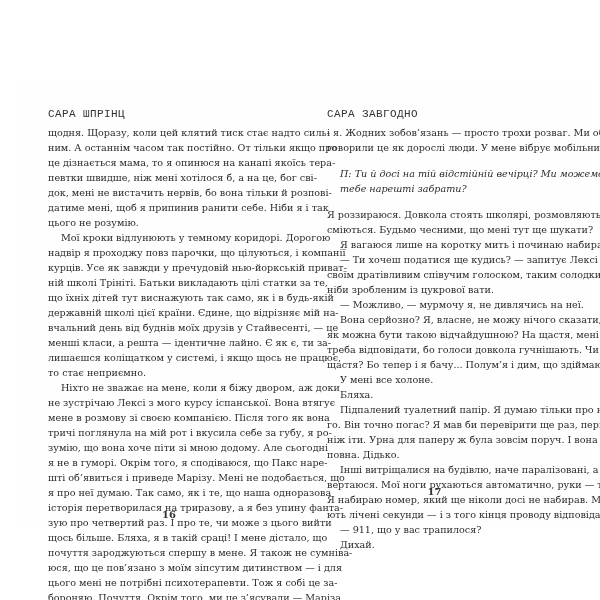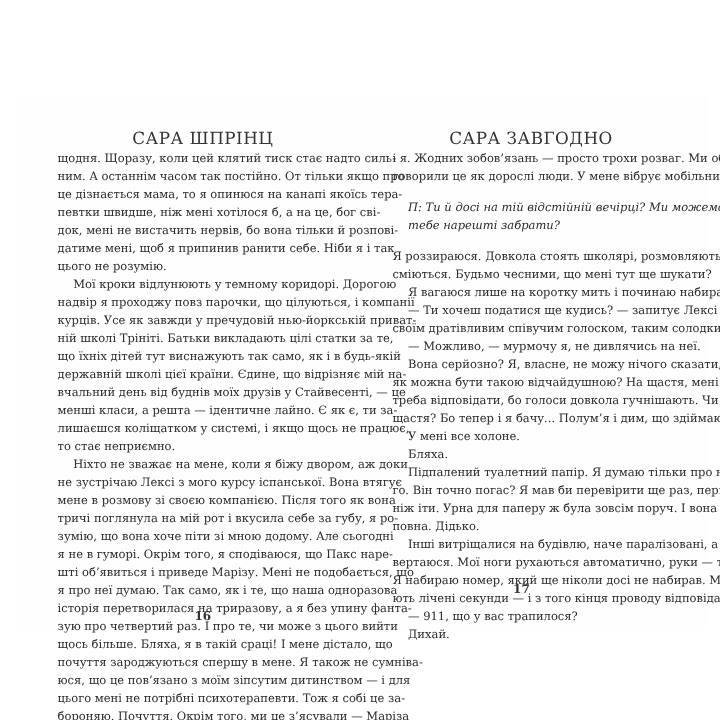--- a/index.html
+++ b/index.html
@@ -2,22 +2,22 @@
 <html><head>
 <meta charset="utf-8">
 <style>
   html, body { margin:0; padding:0; }
   body { width:600px; height:600px; background:#ffffff; position:relative; overflow:hidden;
          font-family:"DejaVu Serif", "Liberation Serif", serif; color:#2a2a2a; }
   .spread { position:absolute; left:15px; top:80px; width:575px; height:445px; background:#fefefe; }
   .page { position:absolute; top:0; height:445px; }
   .page.left { left:0; width:287px; }
   .page.right { left:288px; width:287px; }
-  .running-head { position:absolute; top:28px; left:0; right:0; text-align:center;
-                  font-size:14px; letter-spacing:0.4px; color:#333; }
+  .running-head { position:absolute; top:28px; left:0; right:0; text-align:left;
+                  font-size:11px; letter-spacing:0.4px; color:#333;font-family:Liberation Mono, monospace; }
   .page.left .running-head { left:33px; right:12px; }
   .page.right .running-head { left:24px; right:32px; }
   .text { position:absolute; font-size:9.6px; line-height:15px; color:#2b2b2b; text-align:justify; }
   .page.left .text { left:33px; width:228px; top:45px; }
   .page.right .text { left:24px; width:229px; top:45px; }
   .line { display:block; white-space:nowrap; text-align:justify; text-align-last:justify; height:15px; overflow:visible; }
   .line.last { text-align-last:left; }
   .line.indent { text-indent:13px; }
   .line.italic { font-style:italic; padding-left:13px; }
   .gap { display:block; height:11px; }
@@ -74,20 +74,21 @@
         <span class="line last">говорили це як дорослі люди. У мене вібрує мобільний.</span>
         <span class="gap"></span>
         <span class="line italic">П: Ти й досі на тій відстійній вечірці? Ми можемо</span>
         <span class="line italic last">тебе нарешті забрати?</span>
         <span class="gap"></span>
         <span class="line ">Я роззираюся. Довкола стоять школярі, розмовляють,</span>
         <span class="line last">сміються. Будьмо чесними, що мені тут ще шукати?</span>
         <span class="line indent last">Я вагаюся лише на коротку мить і починаю набирати.</span>
         <span class="line indent">— Ти хочеш податися ще кудись? — запитує Лексі</span>
         <span class="line ">своїм дратівливим співучим голоском, таким солодким,</span>
+        <span class="line last">ніби зробленим із цукрової вати.</span>
         <span class="line indent last">— Можливо, — мурмочу я, не дивлячись на неї.</span>
         <span class="line indent">Вона серйозно? Я, власне, не можу нічого сказати, але</span>
         <span class="line ">як можна бути такою відчайдушною? На щастя, мені не</span>
         <span class="line ">треба відповідати, бо голоси довкола гучнішають. Чи не на</span>
         <span class="line ">щастя? Бо тепер і я бачу... Полум’я і дим, що здіймають-</span>
         <span class="line indent last">У мені все холоне.</span>
         <span class="line indent last">Бляха.</span>
         <span class="line indent">Підпалений туалетний папір. Я думаю тільки про ньо-</span>
         <span class="line ">го. Він точно погас? Я мав би перевірити ще раз, перш</span>
         <span class="line ">ніж іти. Урна для паперу ж була зовсім поруч. І вона була</span>

